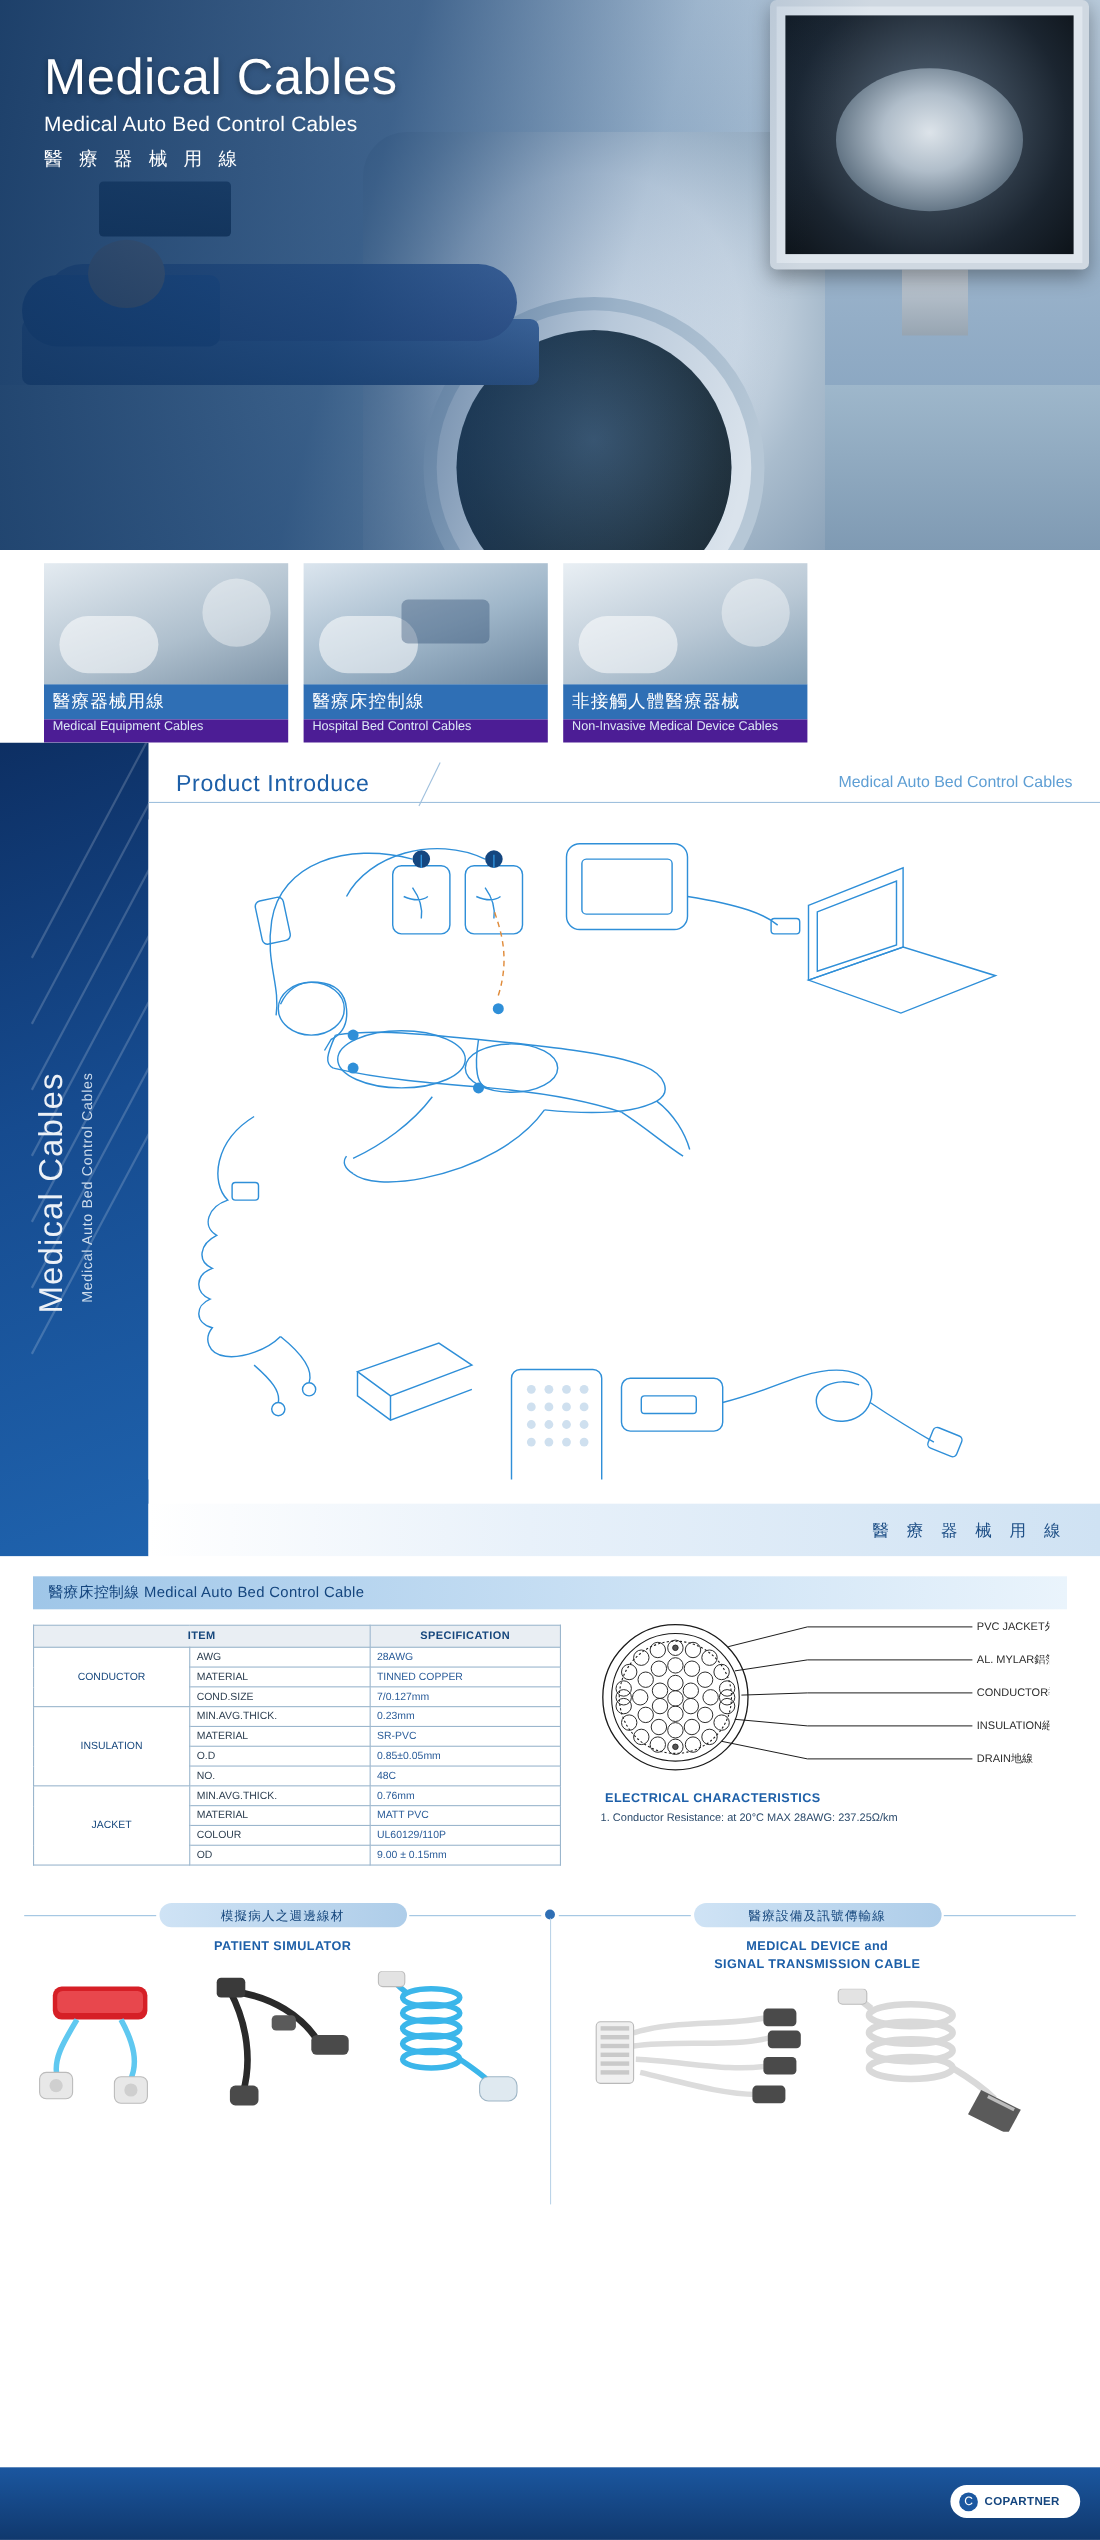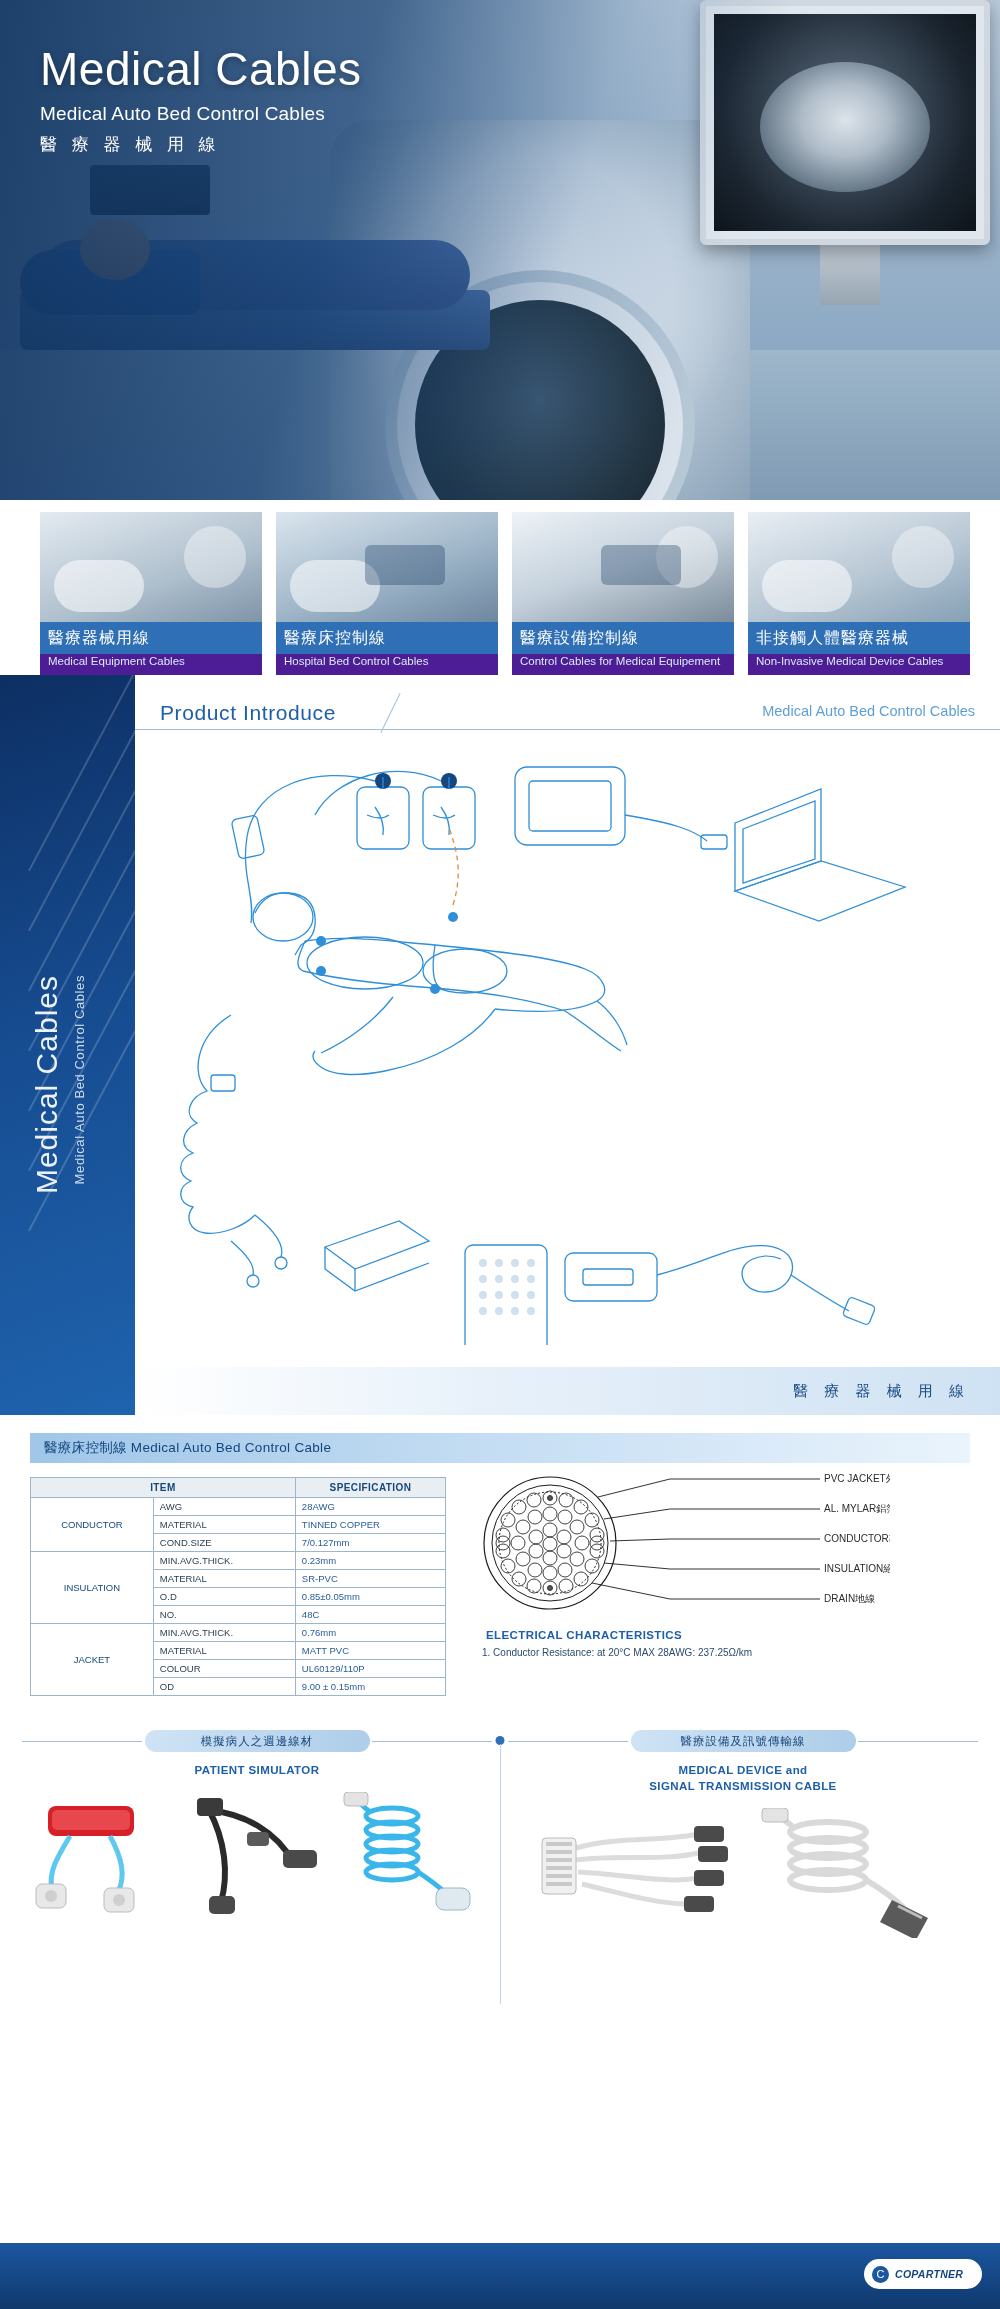--- a/index.html
+++ b/index.html
@@ -200,21 +200,21 @@
     position: relative; width: 1000px; padding: 18px 30px 0 30px; background: #ffffff;
   }
   .spec-bar {
     width: 940px; height: 30px;
     background: linear-gradient(90deg, #9fc6e8 0%, #c9e0f4 55%, #eaf4fc 100%);
     display: flex; align-items: center; padding-left: 14px;
     color: #14457e; font-size: 13.5px; letter-spacing: .3px;
   }
   .spec-body { display: flex; margin-top: 14px; }
   table.spec-table {
-    border-collapse: collapse; width: 416px; font-size: 9.5px; color: #2c3e50;
+    border-collapse: collapse; width: 480px; font-size: 9.5px; color: #2c3e50;
   }
   table.spec-table th {
     background: #e9eef3; border: 1px solid #9bb6cd; color: #16477d;
     font-size: 10px; padding: 4px 2px; letter-spacing: .4px;
   }
   table.spec-table td {
     border: 1px solid #9bb6cd; padding: 3px 6px; height: 17px;
   }
   td.grp { text-align: center; color: #16477d; font-size: 9.5px; }
   td.val { color: #2a5c99; }
@@ -267,21 +267,21 @@
   .footer-logo {
     position: absolute; right: 18px; top: 16px; width: 118px; height: 30px;
     background: #ffffff; border-radius: 15px; display: flex; align-items: center;
     gap: 6px; padding-left: 8px;
   }
   .footer-logo .mark {
     width: 17px; height: 17px; border-radius: 50%;
     background: #1b57a0; color:#fff; font-size: 11px; display:flex;
     align-items:center; justify-content:center;
   }
-  .footer-logo .txt { color: #15467f; font-size: 10.5px; font-weight: bold; letter-spacing: .3px; font-style: italic; }
+  .footer-logo .txt { color: #15467f; font-size: 10.5px; font-weight: bold; letter-spacing: .3px; }
 </style>
 </head>
 <body>
 
 <div class="page">
 
   <div class="hero">
     <div class="hero-photo">
       <div class="room-wall"></div>
       <div class="room-floor"></div>
@@ -321,28 +321,20 @@
 
     <div class="cat">
       <div class="cat-img i2">
         <div class="sh1"></div>
           <div class="sh3"></div>
       </div>
       <div class="cat-cn">醫療床控制線</div>
       <div class="cat-en">Hospital Bed Control Cables</div>
     </div>
 
-    <div class="cat">
-      <div class="cat-img i3">
-        <div class="sh2"></div>
-          <div class="sh3"></div>
-      </div>
-      <div class="cat-cn">醫療設備控制線</div>
-      <div class="cat-en">Control Cables for Medical Equipement</div>
-    </div>
 
     <div class="cat">
       <div class="cat-img i4">
         <div class="sh2"></div>
           <div class="sh1"></div>
       </div>
       <div class="cat-cn">非接觸人體醫療器械</div>
       <div class="cat-en">Non-Invasive Medical Device Cables</div>
     </div>
 

